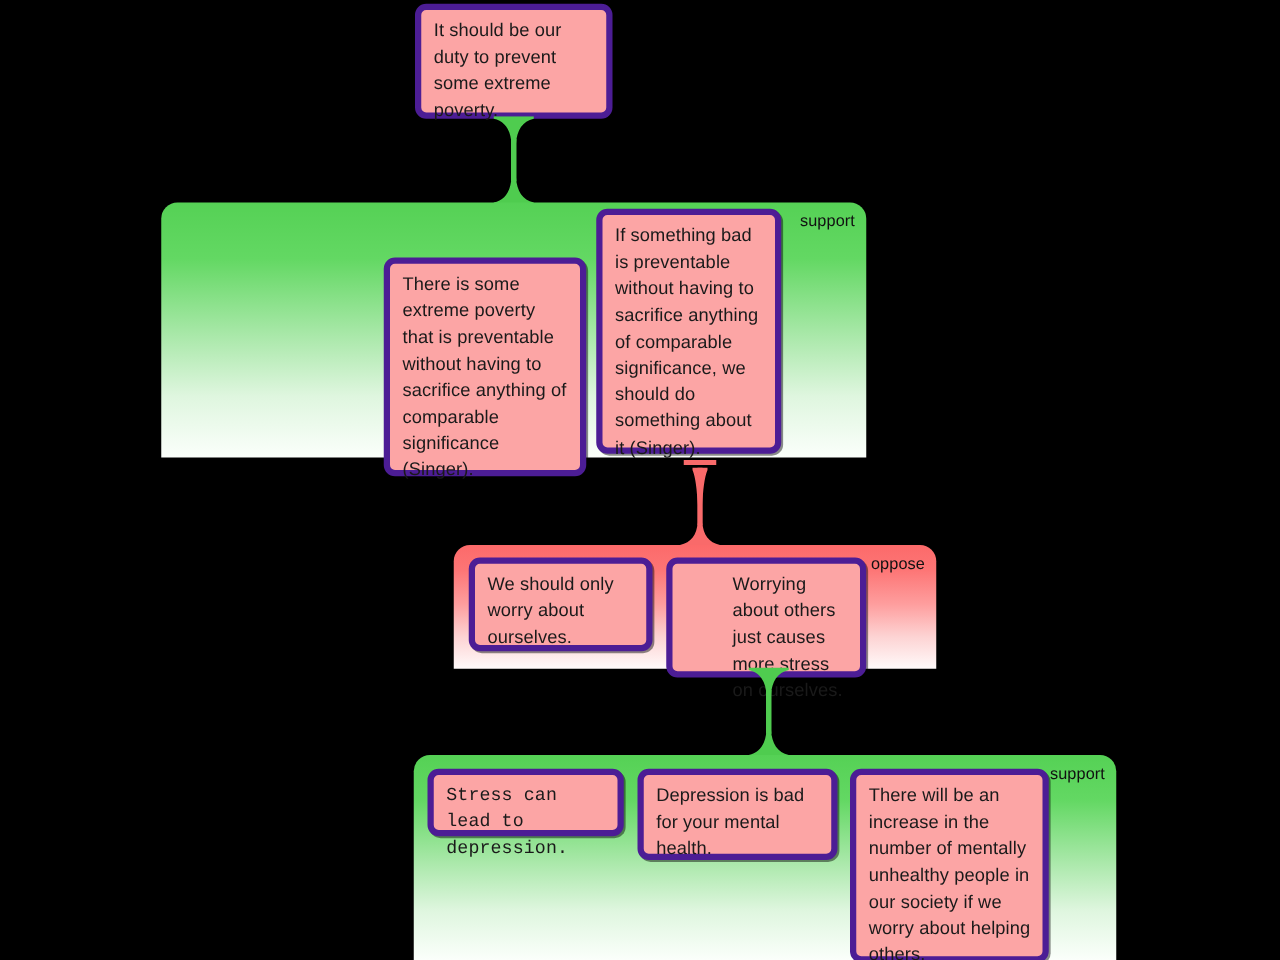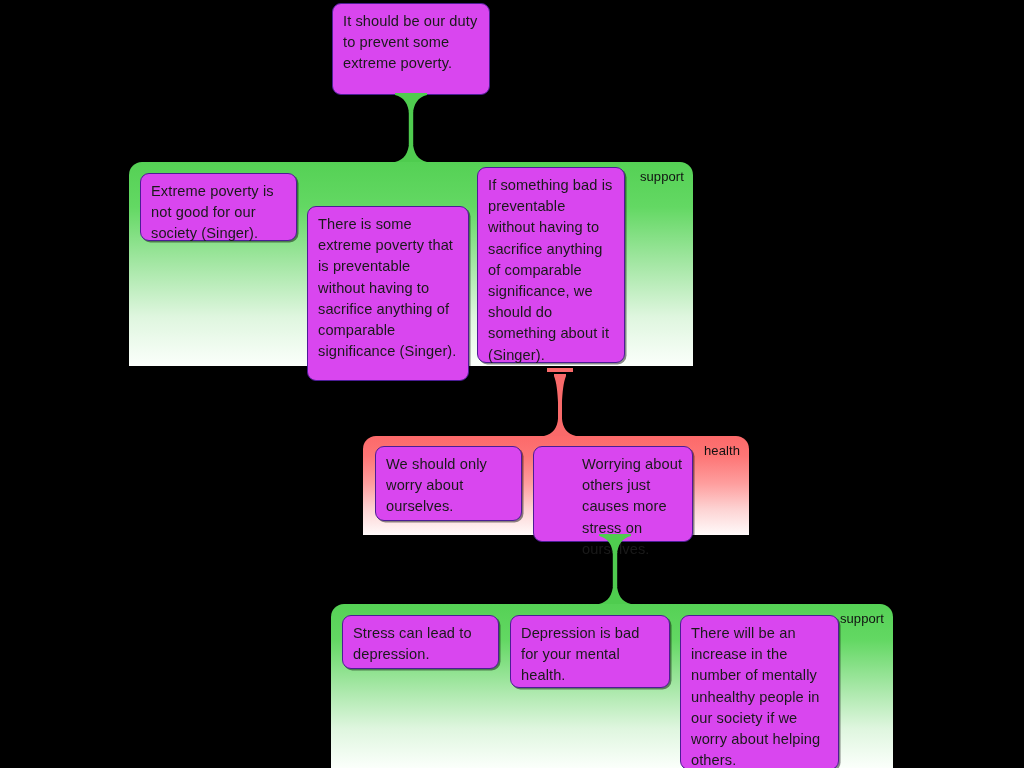--- a/index.html
+++ b/index.html
@@ -13,22 +13,22 @@
   #stage {
     position: relative;
     width: 1024px;
     height: 768px;
     background: #000000;
   }
 
   
   .node-box {
     position: absolute;
-    background: #d946ef;
-    border: 1px solid #4c1d95;
+    background: #fca5a5;
+    border: 5px solid #4c1d95;
     border-radius: 9px;
     box-shadow: 1.5px 1.5px 0 rgba(0,0,0,0.45);
     padding: 7px 9px 7px 10px;
     color: #1a1a1a;
     font-size: 14.6px;
     line-height: 21.2px;
     letter-spacing: 0.1px;
   }
   .node-box .txt { display: block; }
 
@@ -82,43 +82,40 @@
     <svg width="40" height="71" viewBox="0 0 40 71" aria-hidden="true">
       <path d="M4 0 L36 0 L36 2 C27 4 22.5 11 21.8 22 L21.8 49 C22.5 60 27 67 36 69 L36 71 L4 71 L4 69 C13 67 17.5 60 18.2 49 L18.2 22 C17.5 11 13 4 4 2 Z" fill="#4fcc4f"></path>
       <rect x="17.8" y="18" width="4.4" height="34" fill="#4fcc4f"></rect>
     </svg>
   </div>
 
   <div class="panel support" id="panel-support-1" style="left:129px; top:162px; width:564px; height:204px;">
     <span class="panel-label">support</span>
   </div>
 
-  <div class="node-box" style="left:140px; top:173px; width:157px; height:68px;">
-    <span class="txt">Extreme poverty is not good for our society (Singer).</span>
-  </div>
 
   <div class="node-box" style="left:307px; top:173px; width:162px; height:175px;margin-top:33px;">
     <span class="txt">There is some extreme poverty that is preventable without having to sacrifice anything of comparable significance (Singer).</span>
   </div>
 
   <div class="node-box" style="left:477px; top:167px; width:148px; height:196px;">
     <span class="txt">If something bad is preventable without having to sacrifice anything of comparable significance, we should do something about it (Singer).</span>
   </div>
 
   <div class="rebut-bar" style="left:547px; top:368px; width:26px; height:4px;"></div>
 
   <div class="connector" id="conn-2" style="left:540px; top:374px; width:40px; height:63px;">
     <svg width="40" height="63" viewBox="0 0 40 63" aria-hidden="true">
       <path d="M14 0 L26 0 L26 2 C23.5 8 22.4 18 21.9 30 L21.9 44 C22.6 54 27 60 36 62 L36 63 L4 63 L4 62 C13 60 17.4 54 18.1 44 L18.1 30 C17.6 18 16.5 8 14 2 Z" fill="#f96a6a"></path>
       <rect x="18" y="0" width="4" height="46" fill="#f96a6a"></rect>
     </svg>
   </div>
 
   <div class="panel oppose" id="panel-oppose-1" style="left:363px; top:436px; width:386px; height:99px;">
-    <span class="panel-label">health</span>
+    <span class="panel-label">oppose</span>
   </div>
 
   <div class="node-box" style="left:375px; top:446px; width:147px; height:75px;">
     <span class="txt">We should only worry about ourselves.</span>
   </div>
 
   <div class="node-box" style="left:533px; top:446px; width:160px; height:96px;padding-left:48px;">
     <span class="txt">Worrying about others just causes more stress on ourselves.</span>
   </div>
 
@@ -126,21 +123,21 @@
     <svg width="40" height="72" viewBox="0 0 40 72" aria-hidden="true">
       <path d="M4 0 L36 0 L36 2 C27 4 22.5 11 21.8 22 L21.8 50 C22.5 61 27 68 36 70 L36 72 L4 72 L4 70 C13 68 17.5 61 18.2 50 L18.2 22 C17.5 11 13 4 4 2 Z" fill="#4fcc4f"></path>
       <rect x="17.8" y="18" width="4.4" height="35" fill="#4fcc4f"></rect>
     </svg>
   </div>
 
   <div class="panel support" id="panel-support-2" style="left:331px; top:604px; width:562px; height:164px;">
     <span class="panel-label">support</span>
   </div>
 
-  <div class="node-box" style="left:342px; top:615px; width:157px; height:54px;">
+  <div class="node-box" style="left:342px; top:615px; width:157px; height:54px;font-family:Liberation Mono, monospace;">
     <span class="txt">Stress can lead to depression.</span>
   </div>
 
   <div class="node-box" style="left:510px; top:615px; width:160px; height:73px;">
     <span class="txt">Depression is bad for your mental health.</span>
   </div>
 
   <div class="node-box" style="left:680px; top:615px; width:159px; height:155px;">
     <span class="txt">There will be an increase in the number of mentally unhealthy people in our society if we worry about helping others.</span>
   </div>

